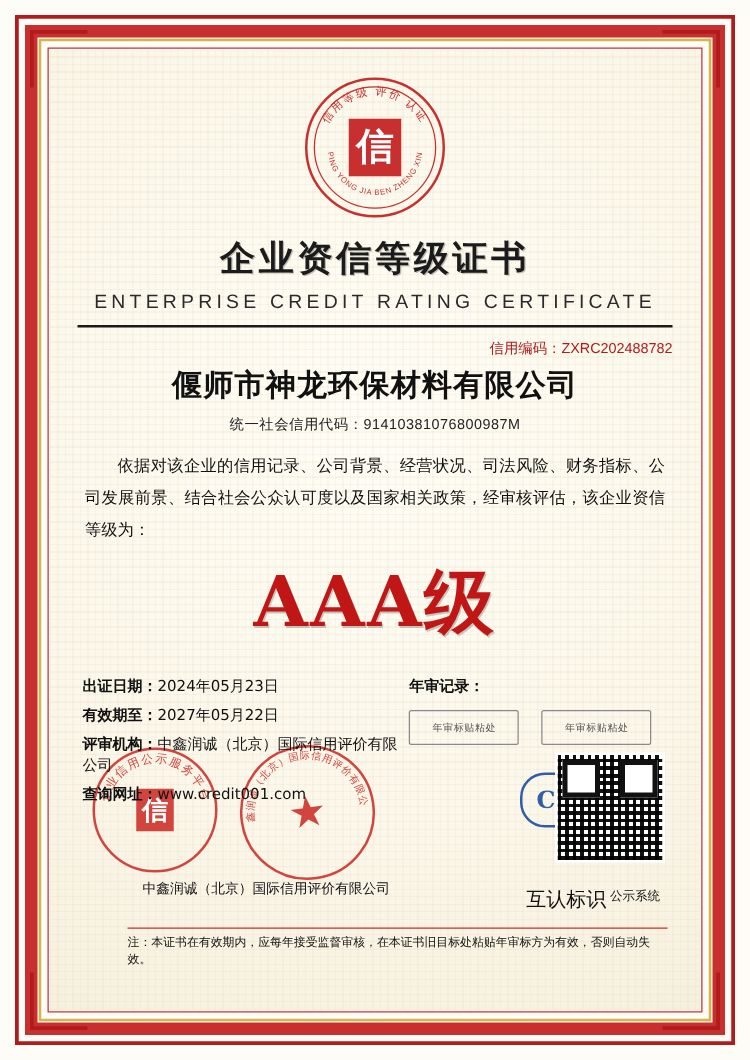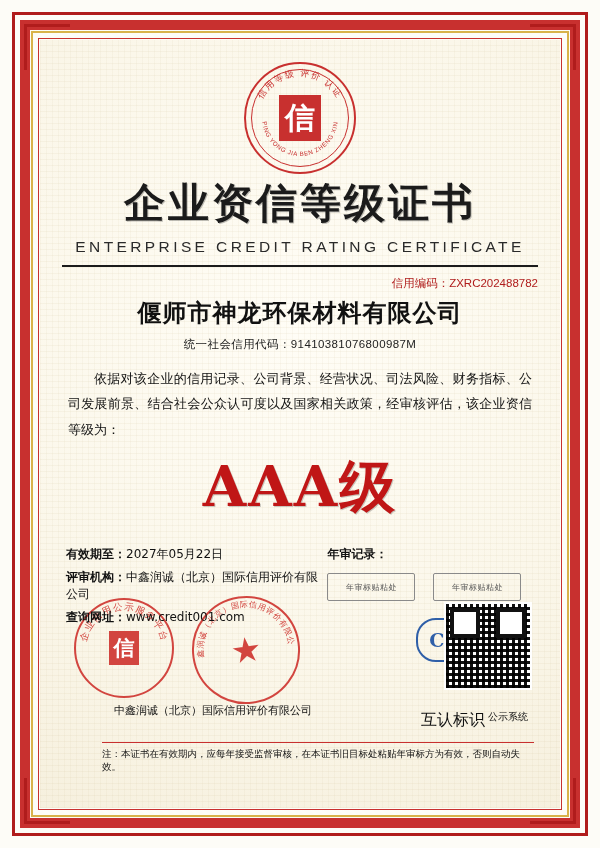--- a/index.html
+++ b/index.html
@@ -130,24 +130,24 @@
     font-family: "DejaVu Serif", serif;
     font-size: 30px;
     line-height: 46px;
     font-weight: bold;
   }
   .emblem svg { position: absolute; inset: 0; }
   .emblem text { fill: #c8302f; font-family: "Liberation Sans", sans-serif; }
 
   
   .title-cn {
-    margin-top: 2px;
-    font-family: "DejaVu Serif", serif;
-    font-weight: bold;
-    font-size: 41px;
+    margin-top: 14px;
+    font-family: "DejaVu Serif", serif;
+    font-weight: bold;
+    font-size: 28px;
     letter-spacing: 3px;
     color: #1b1b1b;
     text-shadow: 1px 1px 0 rgba(0,0,0,0.25);
   }
   .title-en {
     margin-top: 7px;
     font-size: 15.5px;
     letter-spacing: 3.4px;
     color: #2a2a2a;
   }
@@ -406,20 +406,23 @@
       <div class="company">偃师市神龙环保材料有限公司</div>
       <div class="credit-code">统一社会信用代码：91410381076800987M</div>
 
       <div class="body-text">依据对该企业的信用记录、公司背景、经营状况、司法风险、财务指标、公司发展前景、结合社会公众认可度以及国家相关政策，经审核评估，该企业资信等级为：</div>
 
       <div class="grade">AAA级</div>
 
       <div class="details">
         <div class="details-left">
           <div>
+            <span class="k">出证日期：</span><span class="v">2024年05月23日</span>
+          </div>
+          <div>
             <span class="k">有效期至：</span><span class="v">2027年05月22日</span>
           </div>
           <div>
             <span class="k">评审机构：</span><span class="v">中鑫润诚（北京）国际信用评价有限公司</span>
           </div>
           <div>
             <span class="k">查询网址：</span><span class="v">www.credit001.com</span>
           </div>
         </div>
 

